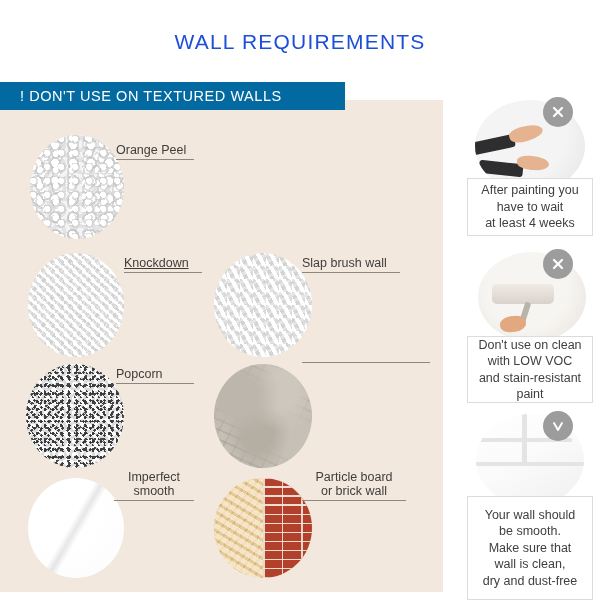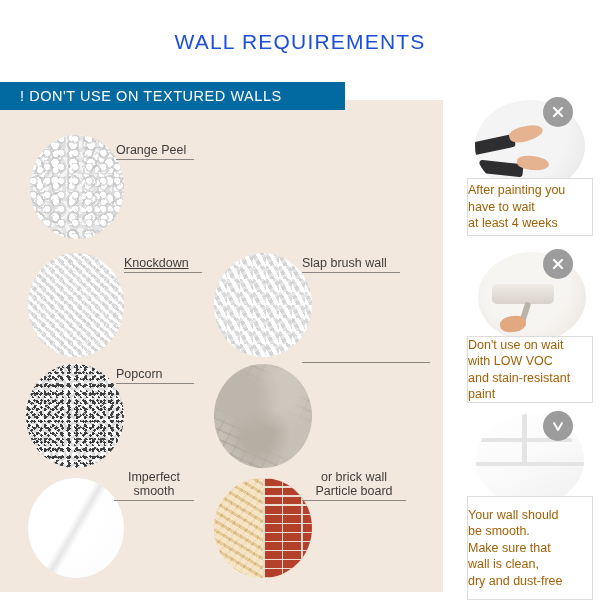--- a/index.html
+++ b/index.html
@@ -176,22 +176,22 @@
   .photo-smooth .glow{
     position:absolute;background:linear-gradient(160deg,rgba(255,255,255,.9),rgba(240,240,240,.2));
   }
 
   .badge{
     position:absolute;width:30px;height:30px;border-radius:50%;
     background:#9c9c9c;display:flex;align-items:center;justify-content:center;
   }
   .caption{
     position:absolute;background:#ffffff;border:1px solid #dcdcdc;
-    display:flex;flex-direction:column;align-items:flex-start;justify-content:center;
-    color:#a16207;font-size:12.5px;line-height:16.5px;text-align:center;
+    display:flex;flex-direction:column;align-items:center;justify-content:center;
+    color:#404040;font-size:12.5px;line-height:16.5px;text-align:center;
     box-sizing:border-box;
   }
   .caption .cl{display:block;white-space:nowrap;}
 </style>
 </head>
 <body>
 
 <div class="page">
 
   <div class="beige-panel"></div>
@@ -250,22 +250,22 @@
       <span class="underline" style="width:80px;"></span>
     </div>
   </div>
 
   <div class="grid-item">
     <div class="circle" style="left:214px;top:478px;width:98px;height:100px;">
       <div class="tex-osb"></div>
       <div class="tex-brick"></div>
     </div>
     <div class="label lab-center" style="left:302px;top:470px;">
+      <span class="ln">Particle board</span>
       <span class="ln">or brick wall</span>
-      <span class="ln">Particle board</span>
       <span class="underline" style="width:104px;"></span>
     </div>
   </div>
 
   <div class="side-card">
     <div class="side-photo photo-wait" style="left:475px;top:100px;width:110px;height:92px;">
       <div class="arm" style="left:-2px;top:38px;width:42px;height:13px;transform:rotate(-12deg);border-radius:3px;"></div>
       <div class="hand" style="left:34px;top:26px;width:34px;height:15px;transform:rotate(-16deg);"></div>
       <div class="arm" style="left:4px;top:62px;width:44px;height:13px;transform:rotate(6deg);border-radius:3px;"></div>
       <div class="hand" style="left:42px;top:56px;width:32px;height:14px;transform:rotate(4deg);"></div>
@@ -289,21 +289,21 @@
       <div class="roller-handle" style="left:44px;top:50px;width:6px;height:22px;transform:rotate(18deg);"></div>
       <div class="roller-hand" style="left:22px;top:64px;width:26px;height:16px;transform:rotate(-8deg);"></div>
     </div>
     <div class="badge" style="left:543px;top:249px;">
       <svg width="16" height="16" viewBox="0 0 16 16" aria-hidden="true">
         <line x1="4" y1="4" x2="12" y2="12" stroke="#ffffff" stroke-width="2.2" stroke-linecap="round"></line>
         <line x1="12" y1="4" x2="4" y2="12" stroke="#ffffff" stroke-width="2.2" stroke-linecap="round"></line>
       </svg>
     </div>
     <div class="caption" style="left:467px;top:336px;width:126px;height:67px;">
-      <span class="cl">Don't use on wait</span>
+      <span class="cl">Don't use on clean</span>
       <span class="cl">with LOW VOC</span>
       <span class="cl">and stain-resistant</span>
       <span class="cl">paint</span>
     </div>
   </div>
 
   <div class="side-card">
     <div class="side-photo photo-smooth" style="left:476px;top:414px;width:108px;height:92px;">
       <div class="glow" style="left:0;top:0;width:108px;height:46px;"></div>
       <div class="win-v" style="left:46px;top:0;width:5px;height:52px;"></div>

